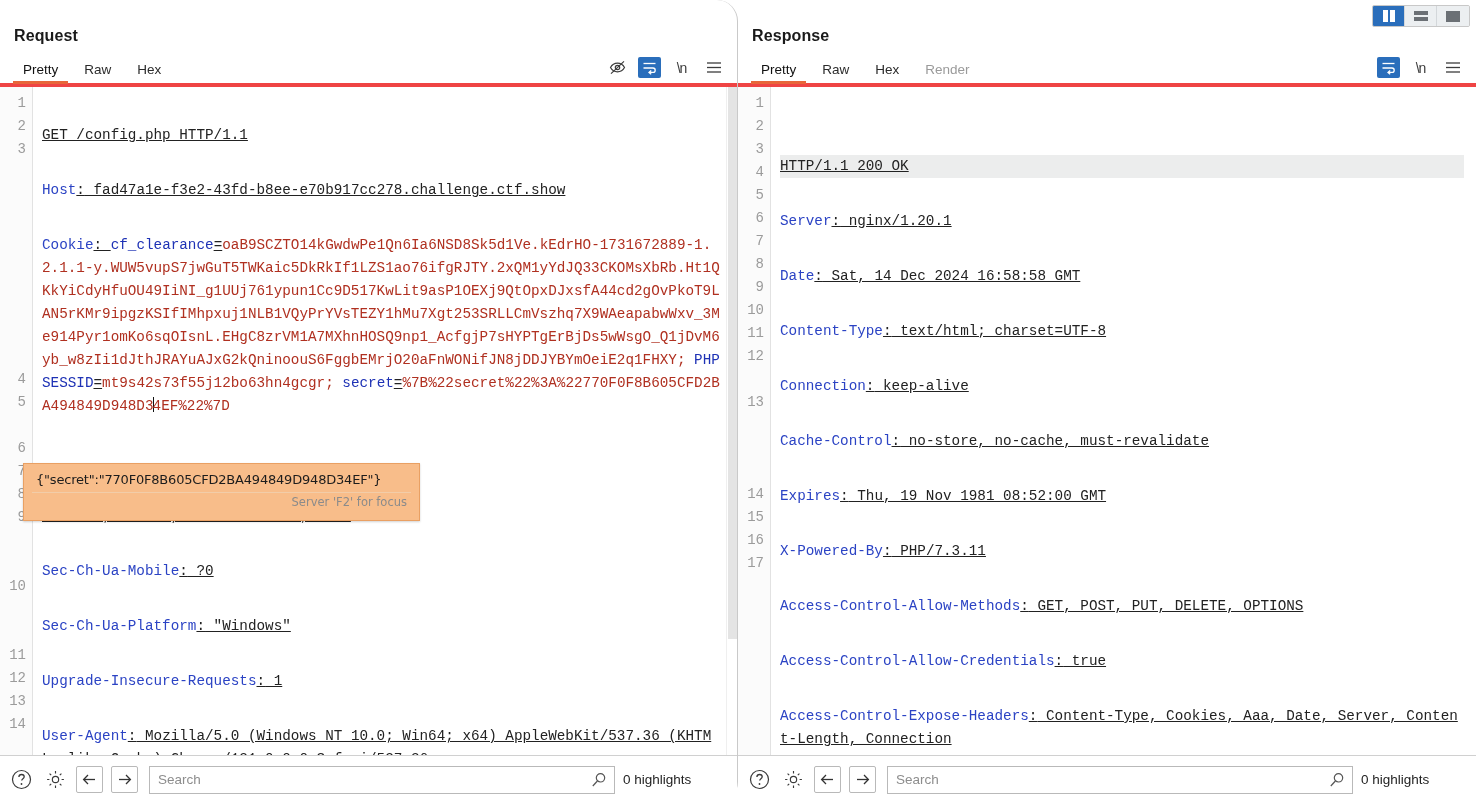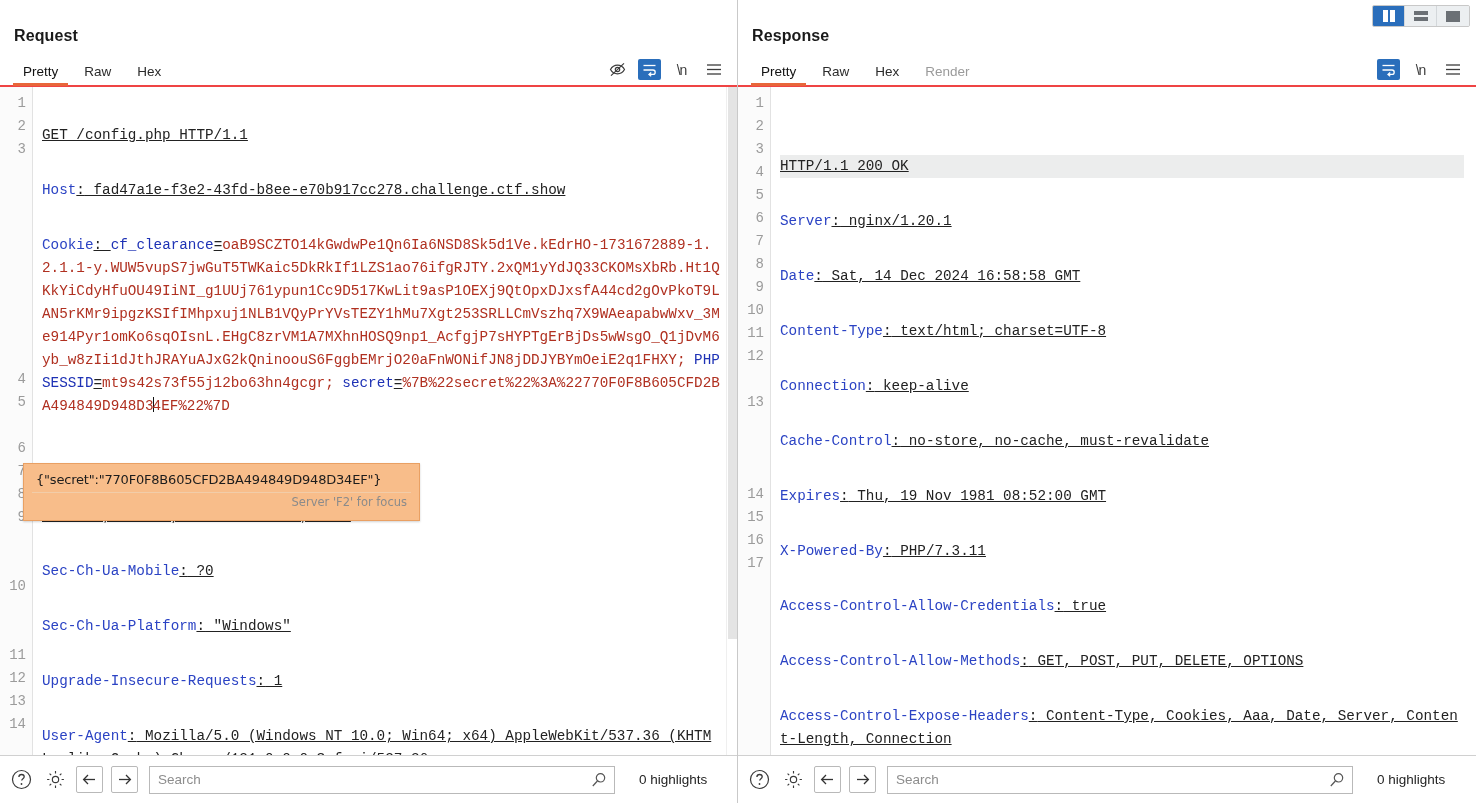--- a/index.html
+++ b/index.html
@@ -26,32 +26,32 @@
   .layout-btn:last-child { border-right: none; }
   .layout-btn.active { background: #2a6ebb; }
   .glyph-vsplit { display: flex; gap: 2px; }
   .glyph-vsplit i { display: block; width: 5px; height: 12px; background: #ffffff; }
   .glyph-hsplit { display: flex; flex-direction: column; gap: 2px; }
   .glyph-hsplit i { display: block; width: 14px; height: 4px; background: #6b7075; }
   .glyph-single { width: 14px; height: 11px; background: #6b7075; display: block; }
 
   
   .pane { position: relative; height: 803px; background: #fff; display: flex; flex-direction: column; }
-  .pane-request { width: 738px; border-right: 1px solid #c9c9c9; }
+  .pane-request { width: 738px; border-right: 1px solid #c9c9c9; border-radius: 21px; }
   .pane-response { width: 738px; }
 
   .pane-title {
     font-size: 16px; font-weight: bold; color: #1a1a1a;
     padding: 27px 0 0 14px; letter-spacing: .1px;
   }
 
   .tabbar {
     display: flex; align-items: flex-end; height: 30px;
     margin-top: 12px; padding-left: 10px;
-    border-bottom: 2px solid #ef4444; position: relative;
+    border-bottom: 4px solid #ef4444; position: relative;
   }
   .tab {
     font-size: 13.5px; color: #2b2b2b; padding: 0 13px 7px 13px;
     cursor: pointer; position: relative; line-height: 1;
   }
   .tab.active { color: #111; }
   .tab.active:after {
     content: ""; position: absolute; left: 3px; right: 3px; bottom: -1px;
     height: 3px; background: #e8663a;
   }
@@ -124,21 +124,21 @@
     position: relative; width: 466px; height: 28px; border: 1px solid #b9b9b9; background: #fff;
     display: flex; align-items: center; margin-left: 3px;
   }
   .searchbox input {
     border: none; outline: none; width: 100%; height: 100%;
     font-family: "Liberation Sans", sans-serif; font-size: 13.5px; color: #222;
     padding: 0 26px 0 8px; background: transparent;
   }
   .searchbox input::placeholder { color: #8d8d8d; }
   .search-mag { position: absolute; right: 7px; top: 5px; color: #555; }
-  .highlights { font-size: 13.5px; color: #1e1e1e; margin-left: 16px; white-space: nowrap; }
+  .highlights { font-size: 13.5px; color: #1e1e1e; white-space: nowrap; }
 </style>
 </head>
 <body>
 
 <div class="app">
 
   <div class="layout-toggle">
     <div class="layout-btn active">
       <span class="glyph-vsplit">
           <i></i>
@@ -330,22 +330,22 @@
 
       <div class="code">
         <div class="ln sel"><span class="tv">HTTP/1.1 200 OK</span></div>
         <div class="ln"><span class="hk">Server</span><span class="tv">:</span><span class="tv"> nginx/1.20.1</span></div>
         <div class="ln"><span class="hk">Date</span><span class="tv">:</span><span class="tv"> Sat, 14 Dec 2024 16:58:58 GMT</span></div>
         <div class="ln"><span class="hk">Content-Type</span><span class="tv">:</span><span class="tv"> text/html; charset=UTF-8</span></div>
         <div class="ln"><span class="hk">Connection</span><span class="tv">:</span><span class="tv"> keep-alive</span></div>
         <div class="ln"><span class="hk">Cache-Control</span><span class="tv">:</span><span class="tv"> no-store, no-cache, must-revalidate</span></div>
         <div class="ln"><span class="hk">Expires</span><span class="tv">:</span><span class="tv"> Thu, 19 Nov 1981 08:52:00 GMT</span></div>
         <div class="ln"><span class="hk">X-Powered-By</span><span class="tv">:</span><span class="tv"> PHP/7.3.11</span></div>
+        <div class="ln"><span class="hk">Access-Control-Allow-Methods</span><span class="tv">:</span><span class="tv"> GET, POST, PUT, DELETE, OPTIONS</span></div>
         <div class="ln"><span class="hk">Access-Control-Allow-Credentials</span><span class="tv">:</span><span class="tv"> true</span></div>
-        <div class="ln"><span class="hk">Access-Control-Allow-Methods</span><span class="tv">:</span><span class="tv"> GET, POST, PUT, DELETE, OPTIONS</span></div>
         <div class="ln"><span class="hk">Access-Control-Expose-Headers</span><span class="tv">:</span><span class="tv"> Content-Type, Cookies, Aaa, Date, Server, Content-Length, Connection</span></div>
         
         
         
         
         
       </div>
     </div>
 
     <div class="bottombar">

